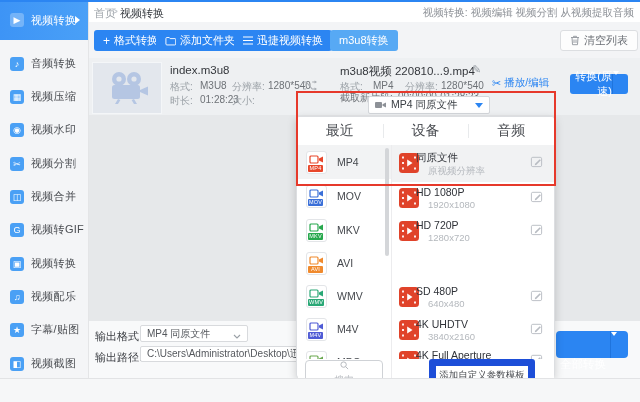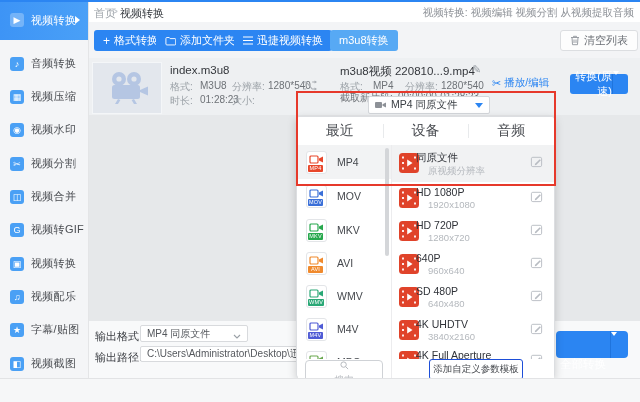--- a/index.html
+++ b/index.html
@@ -77,21 +77,21 @@
   .res-row{position:absolute;left:95px;width:163px;height:33px;cursor:pointer;}
   .res-row.sel{background:#f1f2f3;}
   .res-title{position:absolute;left:24px;top:4px;font-size:10.5px;color:#303339;}
   .res-sub{position:absolute;left:36px;top:17px;font-size:9.5px;color:#b4b8bd;}
   .res-ico{position:absolute;left:7px;top:6px;}
   .edit-ico{position:absolute;left:138px;top:7px;cursor:pointer;}
   .panel-cover-l{position:absolute;left:1px;top:242px;width:93px;height:19px;background:#fff;}
   .panel-cover-r{position:absolute;left:95px;top:242px;width:162px;height:19px;background:#fff;}
   .searchbox{position:absolute;left:8px;top:243px;width:78px;height:31px;border:1px solid #cfd2d6;border-radius:4px;background:#fff;display:flex;align-items:center;gap:4px;padding:0 5px;box-sizing:border-box;flex-direction:column;}
   .searchbox .ph{font-size:9.5px;color:#b4b8bd;}
-  .addtpl{position:absolute;left:132px;top:242px;width:92px;height:19px;background:#fff;border:1px solid #1d4ed8;border-radius:3px;font-size:9.5px;color:#45484d;display:flex;align-items:center;justify-content:center;cursor:pointer;white-space:nowrap;}
+  .addtpl{position:absolute;left:132px;top:242px;width:92px;height:19px;background:#fff;border:7px solid #1d4ed8;border-radius:3px;font-size:9.5px;color:#45484d;display:flex;align-items:center;justify-content:center;cursor:pointer;white-space:nowrap;}
   
   .red-rect{left:296px;top:91px;width:256px;height:91px;border:2px solid #e6392b;z-index:40;pointer-events:none;}
   .info-ico{width:11px;height:11px;border:1px solid #2b85f2;border-radius:50%;color:#2b85f2;font-size:8px;line-height:11px;text-align:center;}
 </style>
 </head>
 <body>
 
 <div class="app">
   <div class="abs topline"></div>
 
@@ -412,37 +412,20 @@
       </span>
       <span class="res-title">HD 720P</span>
       <span class="res-sub">1280x720</span>
       <span class="edit-ico">
         <svg width="13" height="13" viewBox="0 0 14 14">
             <rect x="1.5" y="2.5" width="11" height="10" rx="1.5" fill="none" stroke="#b8bcc2"></rect>
             <path d="M5.5 9.5l5-5 1.2 1.2-5 5-1.6.4z" fill="#b8bcc2"></path>
           </svg>
       </span>
     </div>
-    <div class="res-row" style="top:131px">
-      <span class="res-ico">
-        <svg width="20" height="20" viewBox="0 0 20 20">
-            <rect width="20" height="20" rx="3.5" fill="#e0432a"></rect>
-            <path d="M8.2 6.5l5.3 3.5-5.3 3.5z" fill="#fff"></path>
-            <path d="M3 3.5h2v2H3zM3 9h2v2H3zM3 14.5h2v2H3zM15 3.5h2v2h-2zM15 14.5h2v2h-2z" fill="#fff" opacity=".9"></path>
-          </svg>
-      </span>
-      <span class="res-title">640P</span>
-      <span class="res-sub">960x640</span>
-      <span class="edit-ico">
-        <svg width="13" height="13" viewBox="0 0 14 14">
-            <rect x="1.5" y="2.5" width="11" height="10" rx="1.5" fill="none" stroke="#b8bcc2"></rect>
-            <path d="M5.5 9.5l5-5 1.2 1.2-5 5-1.6.4z" fill="#b8bcc2"></path>
-          </svg>
-      </span>
-    </div>
     <div class="res-row" style="top:164px">
       <span class="res-ico">
         <svg width="20" height="20" viewBox="0 0 20 20">
             <rect width="20" height="20" rx="3.5" fill="#e0432a"></rect>
             <path d="M8.2 6.5l5.3 3.5-5.3 3.5z" fill="#fff"></path>
             <path d="M3 3.5h2v2H3zM3 9h2v2H3zM3 14.5h2v2H3zM15 3.5h2v2h-2zM15 14.5h2v2h-2z" fill="#fff" opacity=".9"></path>
           </svg>
       </span>
       <span class="res-title">SD 480P</span>
       <span class="res-sub">640x480</span>

